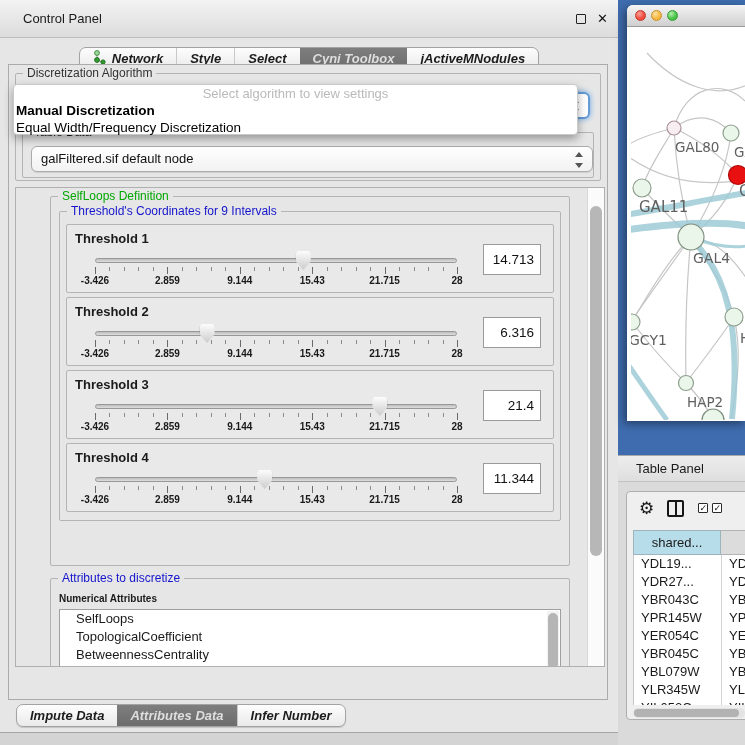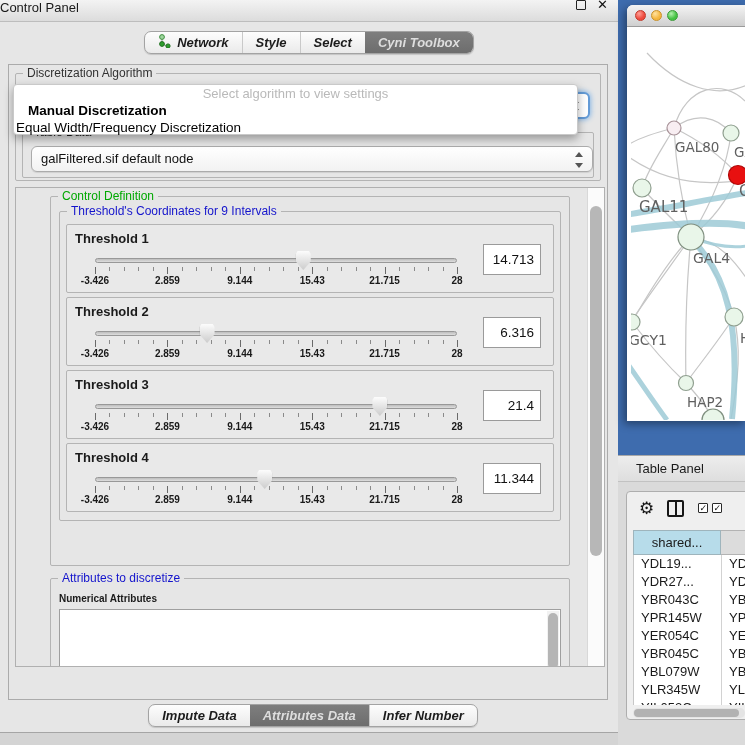--- a/index.html
+++ b/index.html
@@ -1,21 +1,21 @@
 <!DOCTYPE html>
 <html><head>
 <meta charset="utf-8">
 <style>
   * { margin:0; padding:0; box-sizing:border-box; }
   html,body { width:745px; height:745px; }
   body { position:relative; background:#d4d4d4; font-family:"Liberation Sans","DejaVu Sans",sans-serif; font-size:13px; color:#1a1a1a; overflow:hidden; }
 
   
   #control-window { position:absolute; left:0; top:0; width:618px; height:733px; background:#e6e6e6; border-bottom:1px solid #a5a5a5; }
-  #titlebar { height:22px; background:linear-gradient(#f3f3f3,#dcdcdc); border-bottom:1px solid #bdbdbd; display:flex; padding:0 10px 0 0; }
+  #titlebar { height:38px; background:linear-gradient(#f3f3f3,#dcdcdc); border-bottom:1px solid #bdbdbd; display:flex; align-items:center; padding:0 10px 0 23px; }
   #titlebar .title { flex:1; font-size:13px; color:#1a1a1a; }
   .float-icon { width:10px; height:10px; border:1.5px solid #222; border-radius:1px; margin-right:11px; }
   .close-icon { font-size:13px; font-weight:bold; color:#111; line-height:10px; }
 
   
   #top-tabbar { display:flex; justify-content:center; margin-top:9px; }
   .seg { display:flex; border:1px solid #a3a3a3; border-radius:7px; overflow:hidden; background:linear-gradient(#fdfdfd,#eaeaea); box-shadow:0 1px 1px rgba(0,0,0,.15); height:23px; }
   .seg .tab { display:flex; align-items:center; padding:0 13px; font-weight:bold; font-size:13px; color:#1c1c1c; position:relative;font-style:italic; }
   .seg .tab.sep { border-left:1px solid #c9c9c9; }
   .seg .tab.selected { background:linear-gradient(#7e7e7e,#6d6d6d); color:#dedede; border-left:none; }
@@ -33,21 +33,21 @@
   .combo { position:relative; background:linear-gradient(#ffffff,#f2f2f2); border:1px solid #ababab; border-radius:6px; height:26px; line-height:24px; padding:0 26px 0 9px; font-size:13px; color:#111; box-shadow:0 1px 1px rgba(0,0,0,.1); overflow:hidden; white-space:nowrap; }
   #tabledata-combo { position:absolute; left:8px; top:13px; right:0; }
   .stepper { position:absolute; right:8px; top:5px; width:11px; height:16px; display:flex; flex-direction:column; align-items:center; justify-content:space-between; }
   .stepper .up { width:0; height:0; border-left:4px solid transparent; border-right:4px solid transparent; border-bottom:5px solid #555; }
   .stepper .dn { width:0; height:0; border-left:4px solid transparent; border-right:4px solid transparent; border-top:5px solid #555; }
 
   
   #algo-popup { position:absolute; left:13px; top:84px; width:565px; height:51px; background:#fff; border:1px solid #c9c9c9; border-radius:4px; box-shadow:0 4px 10px rgba(0,0,0,.35); z-index:20; padding-top:1px; }
   #algo-popup .placeholder { text-align:center; color:#b9b9b9; font-size:13px; line-height:16px; }
   #algo-popup .opt { font-size:13.5px; line-height:17px; padding-left:2px; color:#000; }
-  #algo-popup .opt.bold { font-weight:bold;margin-left:12px; }
+  #algo-popup .opt.bold { font-weight:bold; }
 
   
   #scrollpane { position:absolute; left:6px; top:122px; width:590px; height:480px; border:1px solid #b0b0b0; background:#e6e6e6; overflow:hidden; }
   #sp-inner { position:absolute; left:34px; top:8px; right:34px; }
   #sp-vscroll { position:absolute; right:0; top:0; bottom:0; width:17px; background:#fbfbfb; border-left:1px solid #d8d8d8; }
   #sp-vscroll .thumb { position:absolute; left:2px; top:18px; width:12px; height:350px; background:#b7b7b7; border-radius:7px; }
 
   #interval-group { height:370px; margin-bottom:12px; }
   #interval-group > .gtitle { color:#00a800; }
   #numrow { display:flex; align-items:center; margin:20px 0 0 36px; }
@@ -71,21 +71,21 @@
   .valuebox { position:absolute; right:12px; top:19px; width:58px; height:31px; background:#fff; border:1px solid #9a9a9a; font-size:13.5px; text-align:right; padding-right:6px; font-family:inherit; color:#111; }
 
   #attr-group { height:120px; }
   #attr-group > .gtitle { color:#1414cc; }
   #attr-label { font-weight:bold; font-size:10px; margin:14px 0 5px 8px; }
   #attr-list { position:relative; margin:0 8px; height:70px; background:#fff; border:1px solid #9f9f9f; overflow:hidden; }
   .attr-item { line-height:18px; padding-left:16px; font-size:13px; }
   #attr-vscroll { position:absolute; right:1px; top:1px; width:12px; height:66px; background:#f2f2f2; }
   #attr-vscroll .thumb { position:absolute; left:1px; top:2px; width:10px; height:56px; background:#b5b5b5; border-radius:6px; }
 
-  #bottom-tabbar { position:absolute; left:4px; width:618px; top:704px; display:flex; justify-content:center; }
+  #bottom-tabbar { position:absolute; left:16px; width:618px; top:704px; display:flex; }
 
   
   #desktop { position:absolute; left:618px; top:0; width:127px; height:455px; background:#3e6cae; }
   #net-window { position:absolute; left:9px; top:5px; width:120px; height:416px; border-radius:6px 0 0 0; box-shadow:-3px 3px 8px rgba(0,0,0,.4); background:#fff; }
   #net-titlebar { height:22px; border-radius:6px 0 0 0; background:linear-gradient(#f4f4f4,#cfcfcf); border-bottom:1px solid #9a9a9a; display:flex; align-items:center; padding-left:8px; }
   .tl { width:11px; height:11px; border-radius:50%; margin-right:5px; }
   .tl.red { background:radial-gradient(circle at 35% 30%, #ff9f96, #ee4b3e 60%); border:1px solid #c0392b; }
   .tl.yellow { background:radial-gradient(circle at 35% 30%, #ffe2a0, #f5b63e 60%); border:1px solid #c8912a; }
   .tl.green { background:radial-gradient(circle at 35% 30%, #b4f0ae, #45c243 60%); border:1px solid #3a9a38; }
   #net-canvas { position:absolute; left:4px; top:22px; width:116px; height:393px; background:#fff; overflow:hidden; }
@@ -139,20 +139,23 @@
       </div>
       <div class="tab sep">
           <span>Style</span>
         </div>
       <div class="tab sep">
           <span>Select</span>
         </div>
       <div class="tab selected">
           <span>Cyni Toolbox</span>
         </div>
+      <div class="tab">
+          <span>jActiveMNodules</span>
+        </div>
     </div>
   </div>
 
   <div id="content-pane">
 
     <div id="algo-group" class="group">
       <span class="gtitle" style="color:#333;">Discretization Algorithm</span>
       <div id="algo-combo-focus">
         <span class="stepper" style="top:4px;">
             <span class="up"></span>
@@ -168,21 +171,21 @@
               <span class="up"></span>
               <span class="dn"></span>
             </span>
         </div>
       </div>
     </div>
 
     <div id="scrollpane">
       <div id="sp-inner">
         <div id="interval-group" class="group">
-          <span class="gtitle">Control Definition</span>
+          <span class="gtitle">SelfLoops Definition</span>
           <div id="coords-group" class="group">
             <span class="gtitle">Threshold's Coordinates for 9 Intervals</span>
             <div id="thresholds-host">
   <div class="tgroup">
     <div class="ttitle">Threshold 1</div>
     <div class="track">
       <div class="thumb-sl" style="left: 57.7197%;"></div>
     </div>
     <div class="ticks">
                     <div class="tick major" style="left: 0%;"></div>
@@ -355,20 +358,25 @@
     <input class="valuebox" value="11.344" style="">
   </div>
 </div>
           </div>
         </div>
 
         <div id="attr-group" class="group">
           <span class="gtitle">Attributes to discretize</span>
           <div id="attr-label">Numerical Attributes</div>
           <div id="attr-list">
+            <div id="attr-items-host">
+                <div class="attr-item">SelfLoops</div>
+                <div class="attr-item">TopologicalCoefficient</div>
+                <div class="attr-item">BetweennessCentrality</div>
+              </div>
             <div id="attr-vscroll">
                 <div class="thumb"></div>
               </div>
           </div>
         </div>
       </div>
       <div id="sp-vscroll">
           <div class="thumb"></div>
         </div>
 

